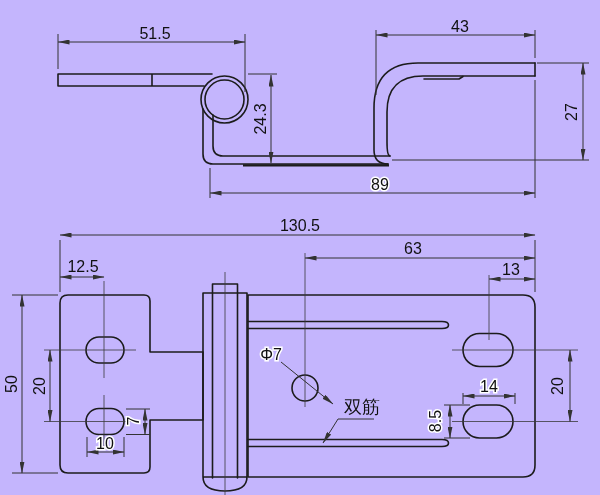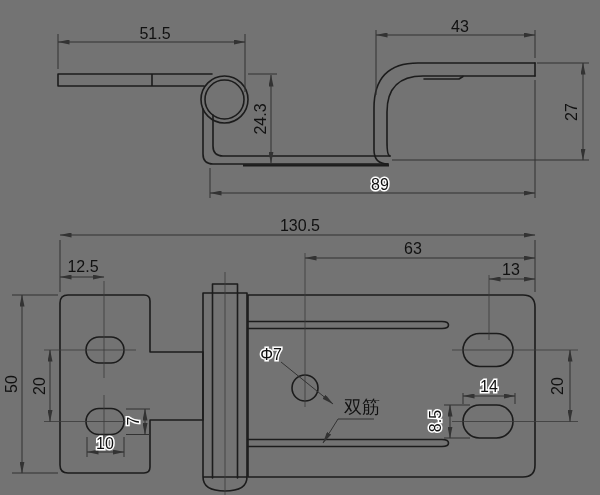--- a/index.html
+++ b/index.html
@@ -1,16 +1,16 @@
 <!DOCTYPE html>
 <html><head>
 <meta charset="utf-8">
 <style>
   html,body{margin:0;padding:0;background:#ffffff;}
-  .stage{width:600px;height:495px;background:#737373;position:relative;overflow:hidden;}
+  .stage{width:600px;height:495px;background:#c4b5fd;position:relative;overflow:hidden;}
   svg{display:block;}
   .part{stroke:#1c1c1c;stroke-width:1.6;fill:none;stroke-linecap:round;stroke-linejoin:round;}
   .part-thick{stroke:#1c1c1c;stroke-width:2.4;fill:none;stroke-linecap:butt;}
   .dim{stroke:#333333;stroke-width:1;fill:none;}
   .cl{stroke:#3a3a3a;stroke-width:0.8;fill:none;}
   .t{font-family:"Liberation Sans","DejaVu Sans",sans-serif;font-size:16px;fill:#111;text-anchor:middle;}
   .t-halo{paint-order:stroke;stroke:#ffffff;stroke-width:3px;}
   .t-cjk{font-size:18px;}
 </style>
 </head>

